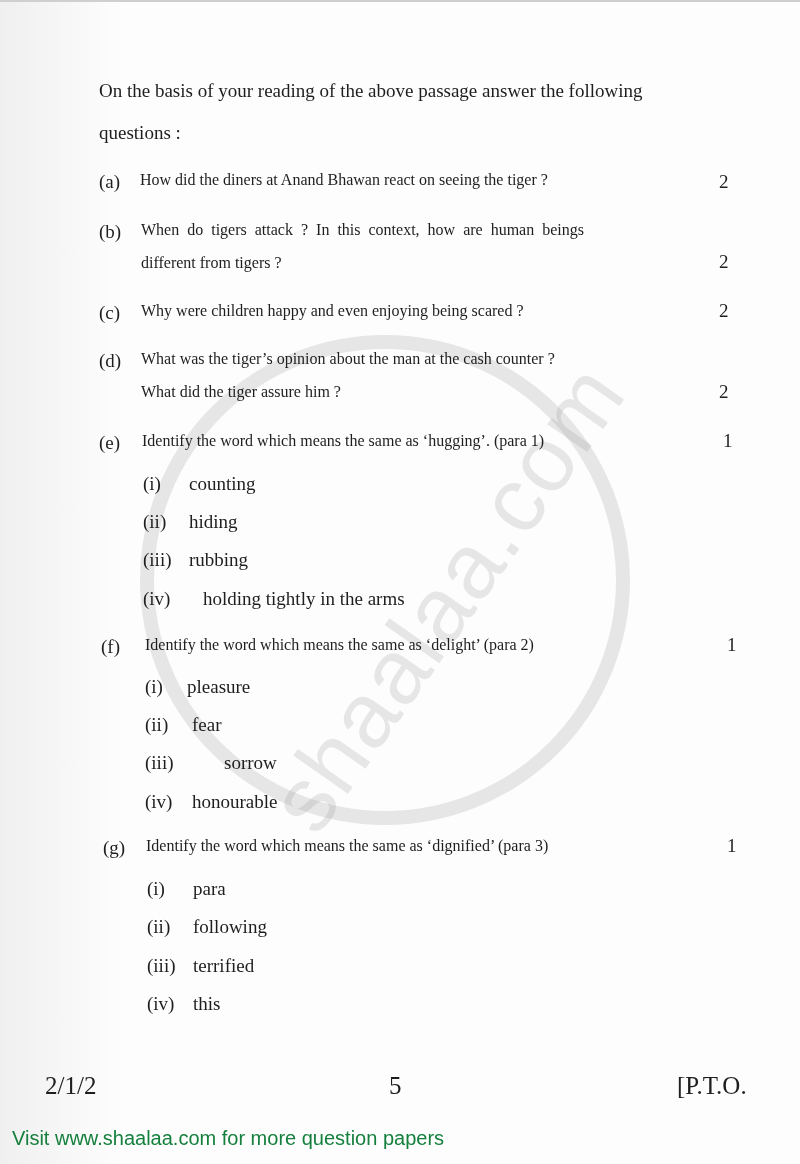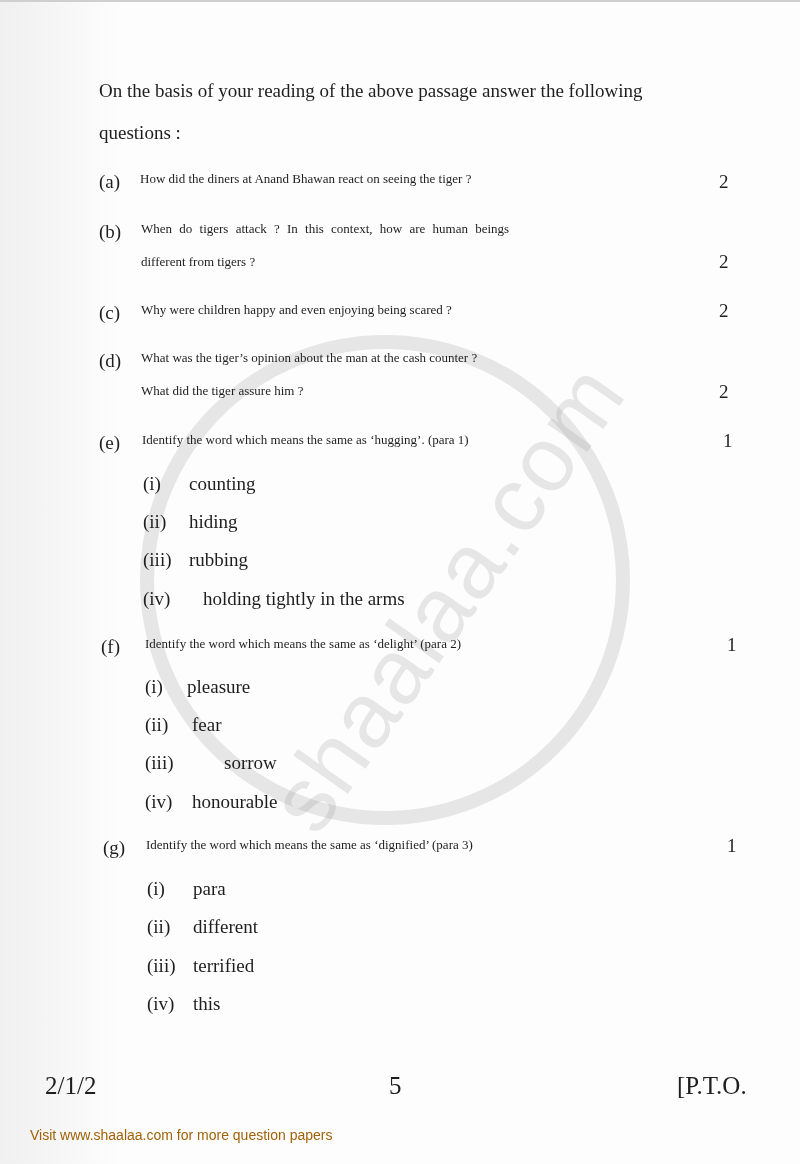--- a/index.html
+++ b/index.html
@@ -23,29 +23,29 @@
   .watermark-text {
     position: absolute; left: 175px; top: 545px;
     font-family: "Liberation Sans", "DejaVu Sans", sans-serif;
     font-size: 92px; color: rgba(150,150,150,0.22);
     transform: rotate(-55deg); transform-origin: center;
     white-space: nowrap; letter-spacing: 2px;
   }
   .text { position: absolute; font-size: 19px; white-space: nowrap; }
   .intro { left: 99px; }
   .q-label { position: absolute; font-size: 19px; }
-  .q-text { position: absolute; font-size: 13px; white-space: nowrap; }
+  .q-text { position: absolute; font-size: 16px; white-space: nowrap; }
   .marks { position: absolute; font-size: 19px; }
   .opt-num { position: absolute; font-size: 19px; }
   .opt-text { position: absolute; font-size: 19px; white-space: nowrap; }
   .footer { position: absolute; font-size: 25px; }
   .visit {
-    position: absolute; left: 30px; top: 1127px;
+    position: absolute; left: 12px; top: 1127px;
     font-family: "Liberation Sans", "DejaVu Sans", sans-serif;
-    font-size: 14px; color: #a16207;
+    font-size: 20px; color: #15803d;
   }
 </style>
 </head>
 <body>
 
 <div class="shade-left"></div>
 <div class="top-rule"></div>
 <div class="watermark"></div>
 <div class="watermark-text">shaalaa.com</div>
 
@@ -93,21 +93,21 @@
 <div class="opt-text" style="left:192px; top:752px;margin-left:32px;">sorrow</div>
 <div class="opt-num" style="left:145px; top:791px;">(iv)</div>
 <div class="opt-text" style="left:192px; top:791px;">honourable</div>
 
 <div class="q-label" style="left:103px; top:837px;">(g)</div>
 <div class="q-text" style="left:146px; top:837px;">Identify the word which means the same as ‘dignified’ (para 3)</div>
 <div class="marks" style="left:727px; top:835px;">1</div>
 <div class="opt-num" style="left:147px; top:878px;">(i)</div>
 <div class="opt-text" style="left:193px; top:878px;">para</div>
 <div class="opt-num" style="left:147px; top:916px;">(ii)</div>
-<div class="opt-text" style="left:193px; top:916px;">different</div>
+<div class="opt-text" style="left:193px; top:916px;">following</div>
 <div class="opt-num" style="left:147px; top:955px;">(iii)</div>
 <div class="opt-text" style="left:193px; top:955px;">terrified</div>
 <div class="opt-num" style="left:147px; top:993px;">(iv)</div>
 <div class="opt-text" style="left:193px; top:993px;">this</div>
 
 <div class="footer" style="left:45px; top:1072px;">2/1/2</div>
 <div class="footer" style="left:389px; top:1072px;">5</div>
 <div class="footer" style="left:677px; top:1072px;">[P.T.O.</div>
 
 <div class="visit">Visit www.shaalaa.com for more question papers</div>

